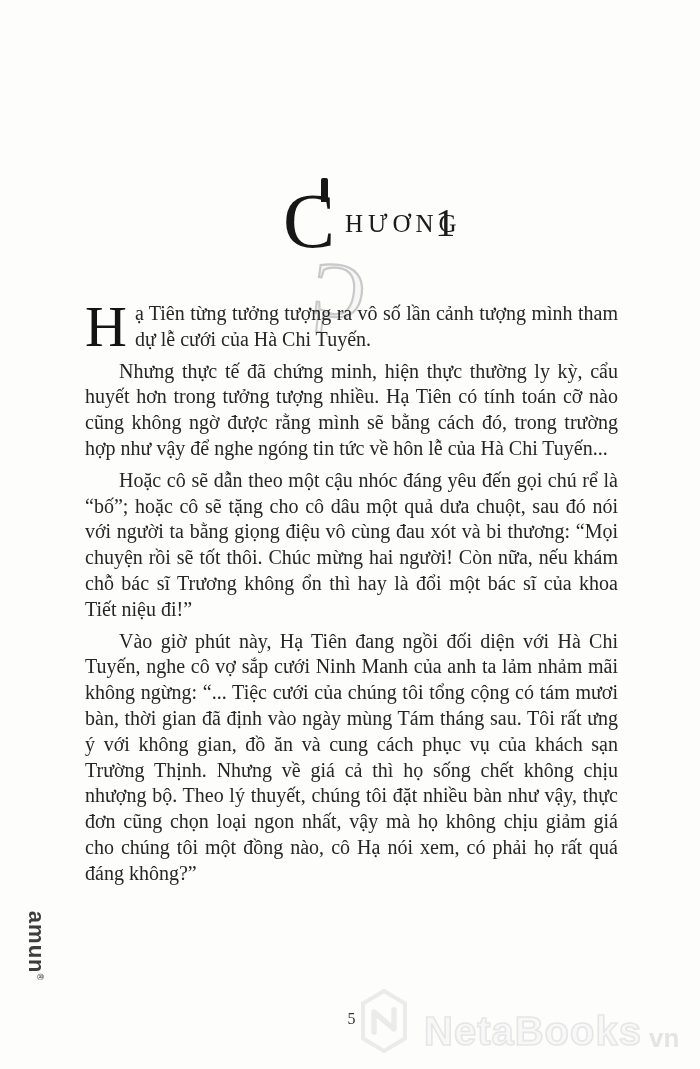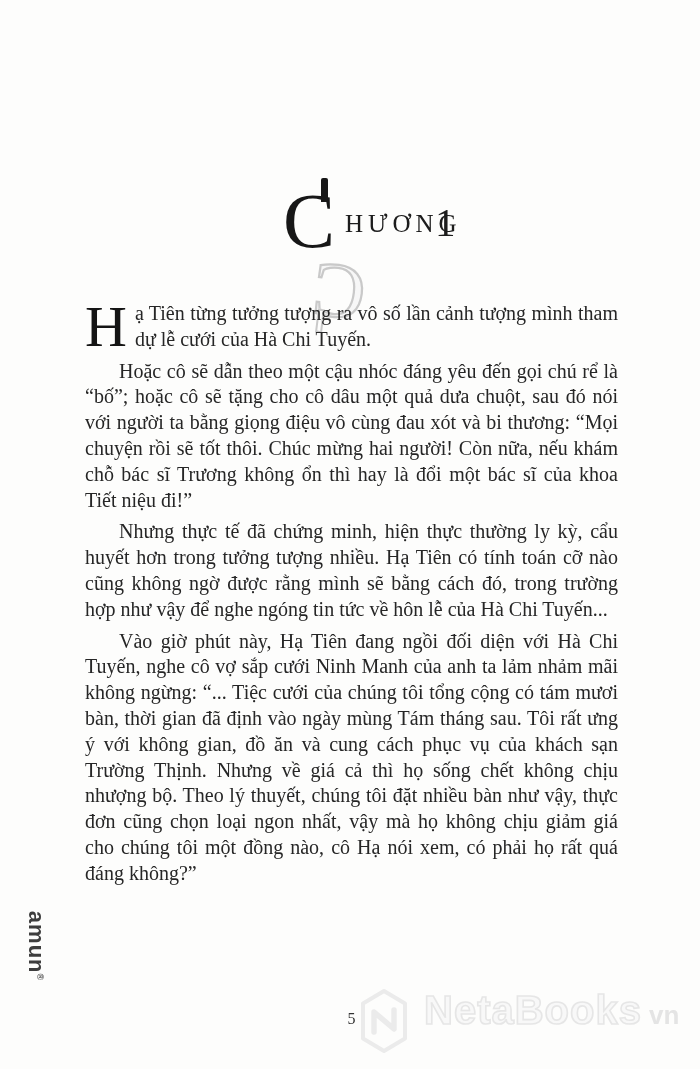--- a/index.html
+++ b/index.html
@@ -58,21 +58,21 @@
 
   
   .page-number {
     position:absolute; left:85px; top:1010px; width:533px;
     text-align:center; font-size:16px; color:#333;
   }
 
   
   .watermark {
     position:absolute; left:358px; top:988px;
-    display:flex; align-items:flex-start;
+    display:flex; align-items:flex-end;
   }
   .wm-hex { flex:0 0 auto; }
   .wm-brand {
     font-family:"Liberation Sans", sans-serif;
     font-weight:bold; font-size:40px; letter-spacing:1px;
     color:#f8f8f8; -webkit-text-stroke:1.6px #e6e6e6;
     margin-left:14px;
   }
   .wm-tld {
     font-family:"Liberation Sans", sans-serif;
@@ -109,22 +109,22 @@
       <span class="cee-stem"></span>
     </span>
     <span class="chapter-word">HƯƠNG</span>
     <span class="chapter-num">1</span>
   </div>
 
   <div class="body-text">
     <p class="first-para">
       <span class="dropcap">H</span><span>ạ Tiên từng tưởng tượng ra vô số lần cảnh tượng mình tham dự lễ cưới của Hà Chi Tuyến.</span>
     </p>
+    <p><span>Nhưng thực tế đã chứng minh, hiện thực thường ly kỳ, cẩu huyết hơn trong tưởng tượng nhiều. Hạ Tiên có tính toán cỡ nào cũng không ngờ được rằng mình sẽ bằng cách đó, trong trường hợp như vậy để nghe ngóng tin tức về hôn lễ của Hà Chi Tuyến...</span></p>
     <p><span>Hoặc cô sẽ dẫn theo một cậu nhóc đáng yêu đến gọi chú rể là “bố”; hoặc cô sẽ tặng cho cô dâu một quả dưa chuột, sau đó nói với người ta bằng giọng điệu vô cùng đau xót và bi thương: “Mọi chuyện rồi sẽ tốt thôi. Chúc mừng hai người! Còn nữa, nếu khám chỗ bác sĩ Trương không ổn thì hay là đổi một bác sĩ của khoa Tiết niệu đi!”</span></p>
-    <p><span>Nhưng thực tế đã chứng minh, hiện thực thường ly kỳ, cẩu huyết hơn trong tưởng tượng nhiều. Hạ Tiên có tính toán cỡ nào cũng không ngờ được rằng mình sẽ bằng cách đó, trong trường hợp như vậy để nghe ngóng tin tức về hôn lễ của Hà Chi Tuyến...</span></p>
     <p><span>Vào giờ phút này, Hạ Tiên đang ngồi đối diện với Hà Chi Tuyến, nghe cô vợ sắp cưới Ninh Manh của anh ta lảm nhảm mãi không ngừng: “... Tiệc cưới của chúng tôi tổng cộng có tám mươi bàn, thời gian đã định vào ngày mùng Tám tháng sau. Tôi rất ưng ý với không gian, đồ ăn và cung cách phục vụ của khách sạn Trường Thịnh. Nhưng về giá cả thì họ sống chết không chịu nhượng bộ. Theo lý thuyết, chúng tôi đặt nhiều bàn như vậy, thực đơn cũng chọn loại ngon nhất, vậy mà họ không chịu giảm giá cho chúng tôi một đồng nào, cô Hạ nói xem, có phải họ rất quá đáng không?”</span></p>
   </div>
 
   <div class="page-number">5</div>
 
   <div class="watermark">
     <svg class="wm-hex" width="52" height="66" viewBox="0 0 52 66">
       <path d="M26 3 L47 15.5 L47 50.5 L26 63 L5 50.5 L5 15.5 Z" fill="none" stroke="#ebebeb" stroke-width="4" stroke-linejoin="round"></path>
       <path d="M16 44 L16 24 L36 41 L36 22" fill="none" stroke="#ebebeb" stroke-width="5.5" stroke-linecap="round" stroke-linejoin="round"></path>
     </svg>

